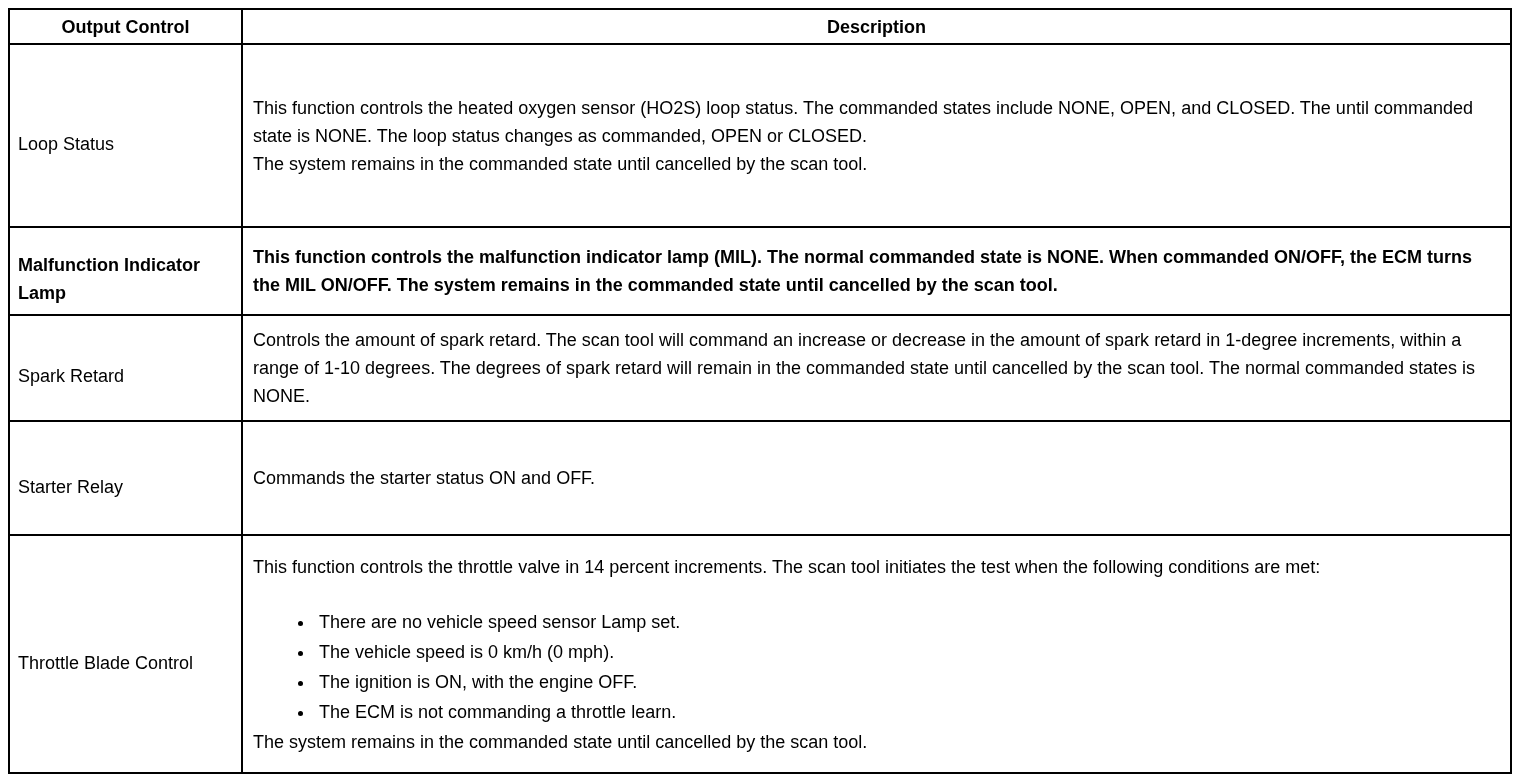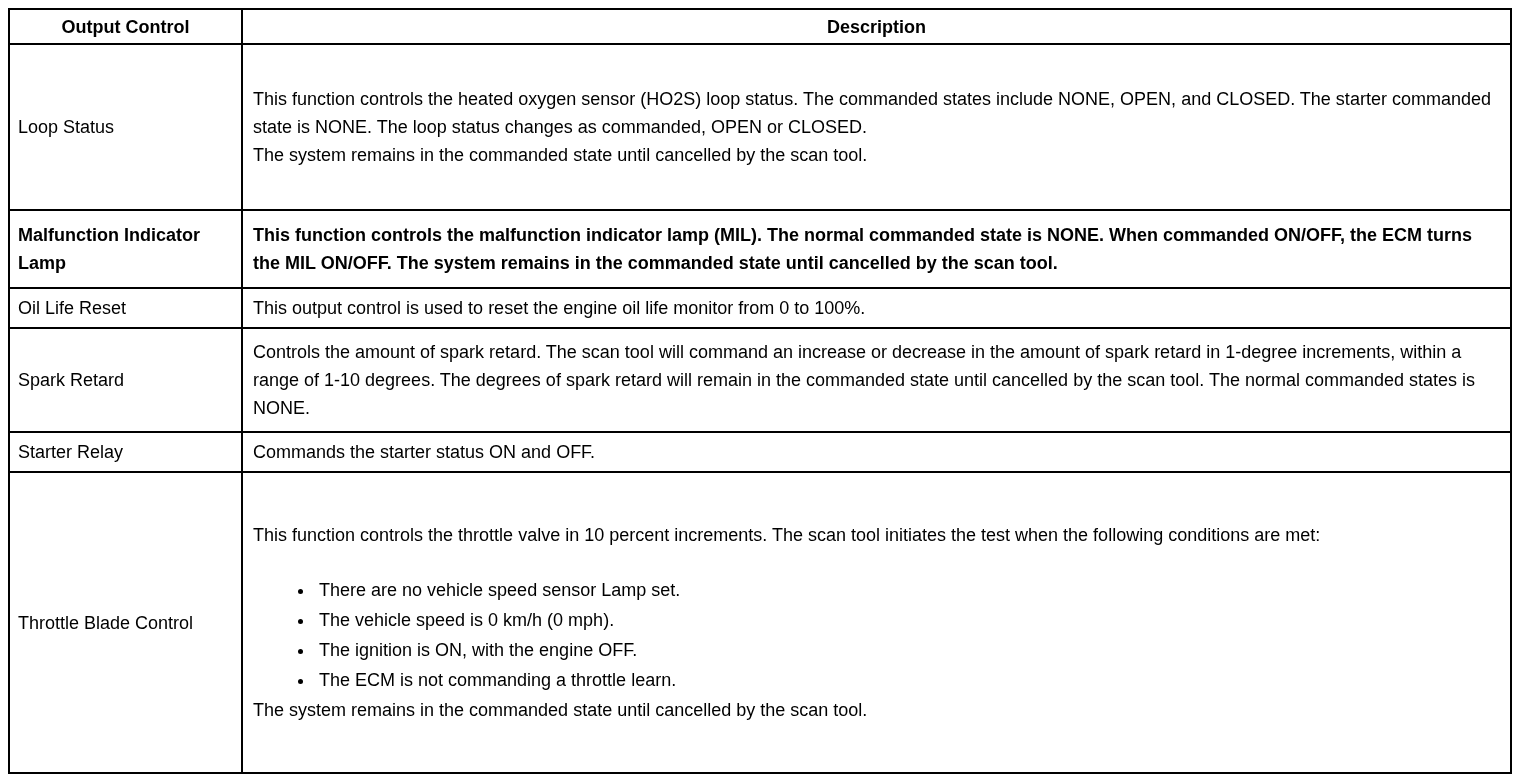--- a/index.html
+++ b/index.html
@@ -32,21 +32,21 @@
     text-align: center;
     height: 35px;
     padding: 2px 20px;
   }
   th.control-col, td.control {
     width: 233px;
   }
   td.control {
     vertical-align: middle;
     text-align: left;
-    padding: 2px 6px 2px 8px;
+    padding: 19px 6px 2px 8px;
   }
   td.desc {
     vertical-align: middle;
     text-align: left;
     padding: 5px 12px 5px 10px;
   }
   td.desc p {
     margin: 0;
   }
   td.desc > * + * {
@@ -77,52 +77,46 @@
     <thead>
       <tr>
         <th class="control-col">Output Control</th>
         <th>Description</th>
       </tr>
     </thead>
     <tbody>
         <tr>
           <td class="control">Loop Status</td>
           <td class="desc">
-            <p>This function controls the heated oxygen sensor (HO2S) loop status. The commanded states include NONE, OPEN, and CLOSED. The starter commanded state is NONE. The loop status changes as commanded, OPEN or CLOSED.</p>
+            <p>This function controls the heated oxygen sensor (HO2S) loop status. The commanded states include NONE, OPEN, and CLOSED. The until commanded state is NONE. The loop status changes as commanded, OPEN or CLOSED.</p>
             <p>The system remains in the commanded state until cancelled by the scan tool.</p>
           </td>
         </tr>
         <tr>
           <td class="control">Malfunction Indicator Lamp</td>
           <td class="desc">
             <p>This function controls the malfunction indicator lamp (MIL). The normal commanded state is NONE. When commanded ON/OFF, the ECM turns the MIL ON/OFF. The system remains in the commanded state until cancelled by the scan tool.</p>
-          </td>
-        </tr>
-        <tr>
-          <td class="control">Oil Life Reset</td>
-          <td class="desc">
-            <p>This output control is used to reset the engine oil life monitor from 0 to 100%.</p>
           </td>
         </tr>
         <tr>
           <td class="control">Spark Retard</td>
           <td class="desc">
             <p>Controls the amount of spark retard. The scan tool will command an increase or decrease in the amount of spark retard in 1-degree increments, within a range of 1-10 degrees. The degrees of spark retard will remain in the commanded state until cancelled by the scan tool. The normal commanded states is NONE.</p>
           </td>
         </tr>
         <tr>
           <td class="control">Starter Relay</td>
           <td class="desc">
             <p>Commands the starter status ON and OFF.</p>
           </td>
         </tr>
         <tr>
           <td class="control">Throttle Blade Control</td>
           <td class="desc">
-            <p>This function controls the throttle valve in 10 percent increments. The scan tool initiates the test when the following conditions are met:</p>
+            <p>This function controls the throttle valve in 14 percent increments. The scan tool initiates the test when the following conditions are met:</p>
             <ul>
               <li>There are no vehicle speed sensor Lamp set.</li>
               <li>The vehicle speed is 0 km/h (0 mph).</li>
               <li>The ignition is ON, with the engine OFF.</li>
               <li>The ECM is not commanding a throttle learn.</li>
             </ul>
             <p>The system remains in the commanded state until cancelled by the scan tool.</p>
           </td>
         </tr>
       </tbody>

